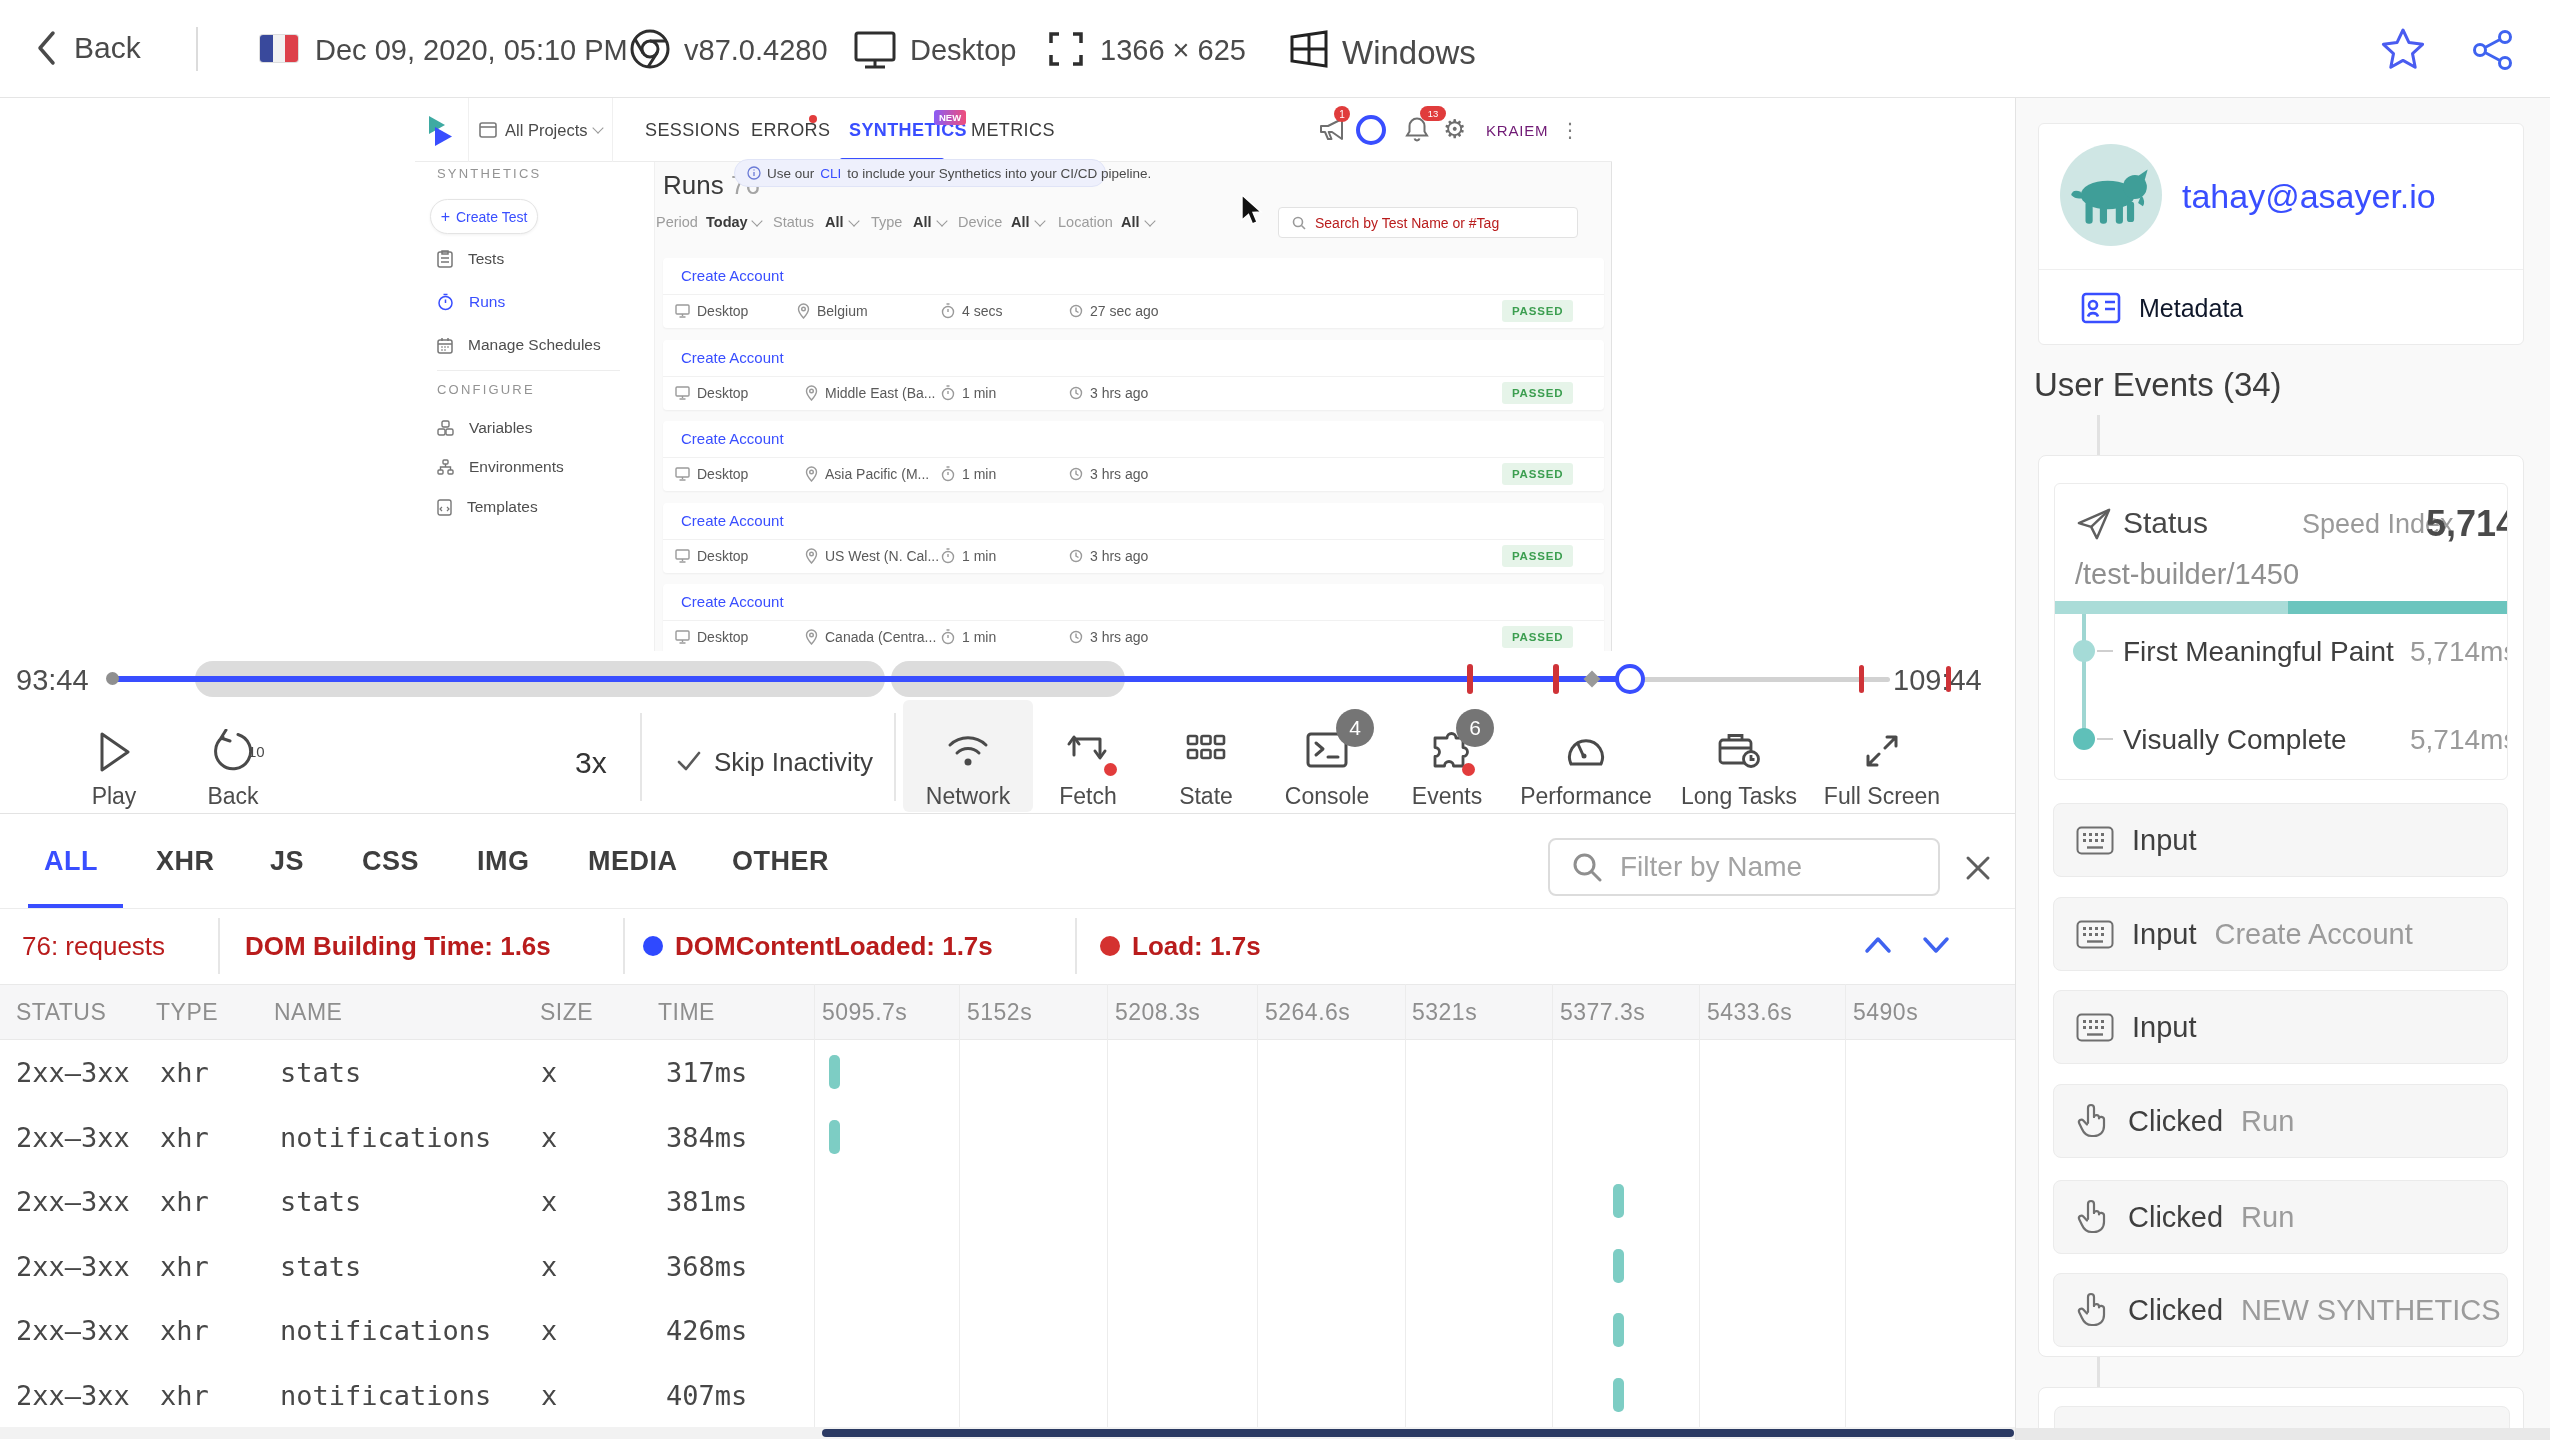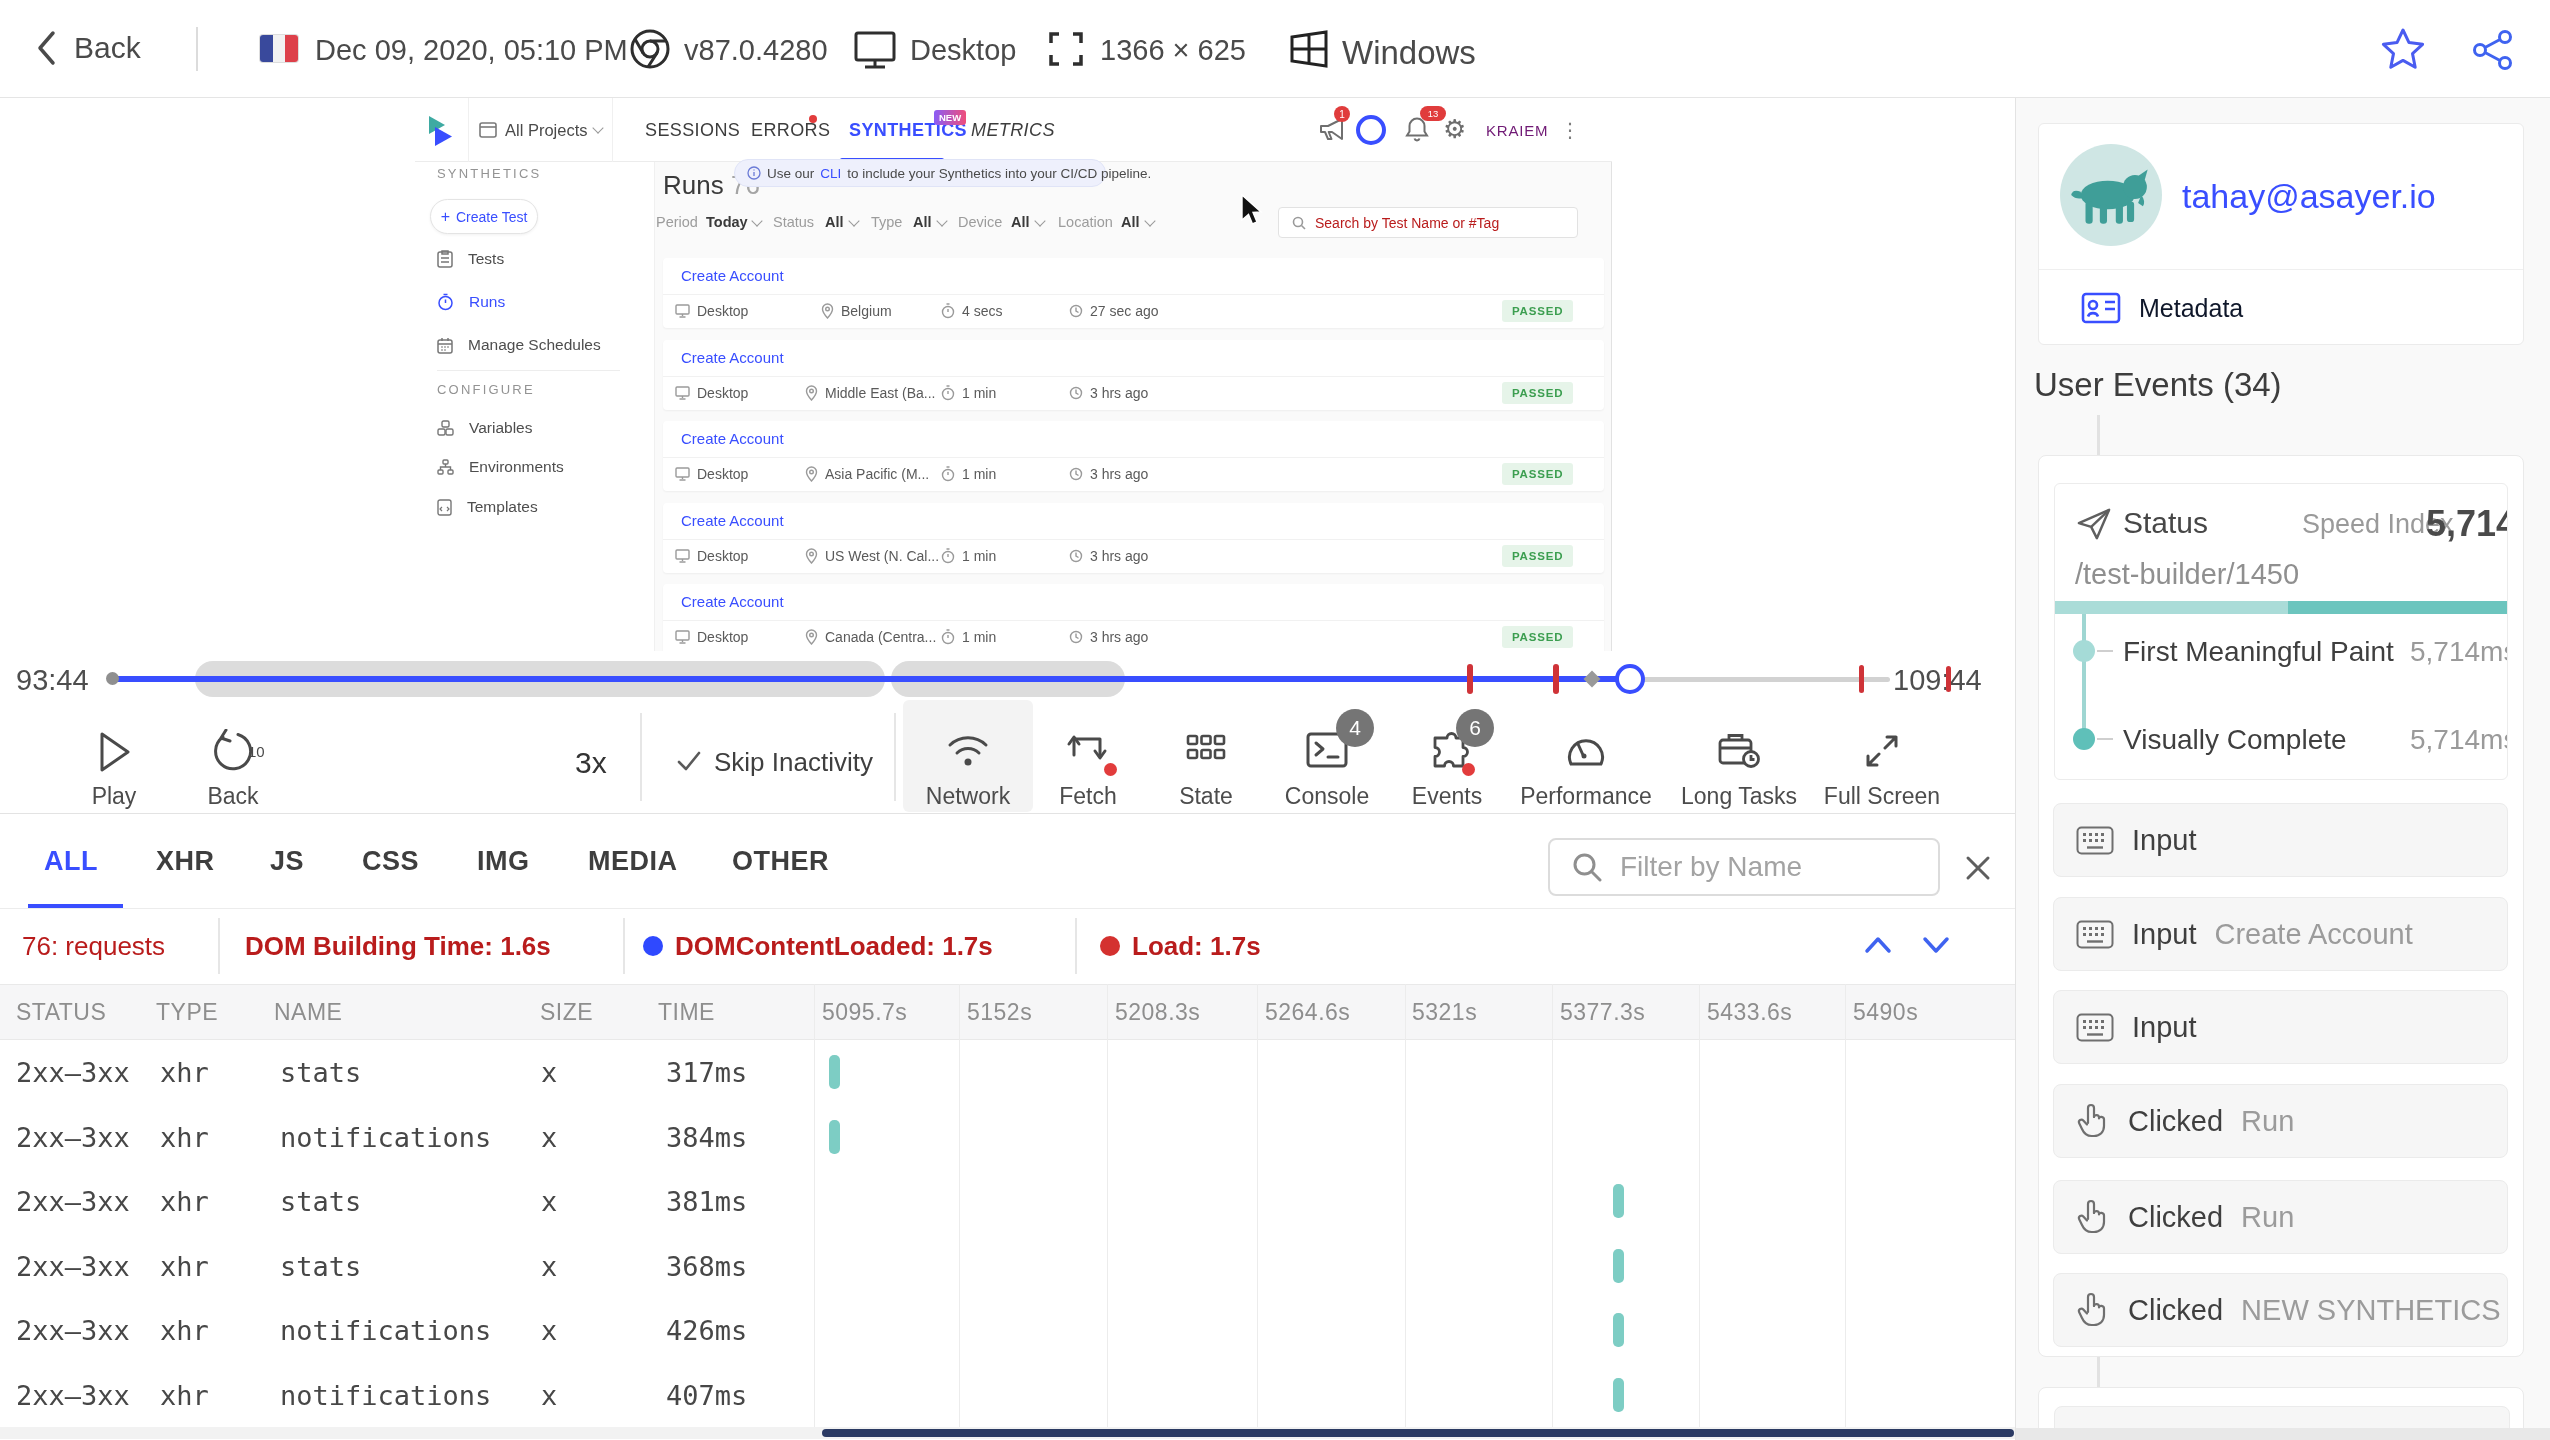--- a/index.html
+++ b/index.html
@@ -121,21 +121,21 @@
         </svg>
       </span>
     <span class="a nw" style="left:505px;top:23px;font-size:16.5px;color:#4a4a4a;">All Projects</span>
     <span class="a crt" style="left:588px;top:26px;"></span>
     <span class="apptab a nw" style="left:645px;">SESSIONS</span>
     <span class="apptab a nw" style="left:751px;">ERRORS</span>
     <span class="a" style="left:809px;top:17px;width:8px;height:8px;border-radius:50%;background:#e23c3c;"></span>
     <span class="apptab a nw" style="left:849px;color:#394eff;font-weight:600;">SYNTHETICS</span>
     <span class="a nw" style="left:934px;top:12px;padding:2px 5px;border-radius:3px;font-size:9.5px;font-weight:700;color:#fff;background:linear-gradient(90deg,#8a5cf6,#ef4e7b);">NEW</span>
     <div class="a" style="left:840px;top:60px;width:104px;height:3.5px;background:#394eff;border-radius:2px;"></div>
-    <span class="apptab a nw" style="left:971px;font-style:italic;">METRICS</span>
+    <span class="apptab a nw" style="left:971px;">METRICS</span>
     <span class="a ic" style="left:1318px;top:18px;">
         <svg width="28" height="27" viewBox="0 0 28 27" fill="none" stroke="#6f6f6f" stroke-width="2" stroke-linejoin="round">
           <path d="M3 10 v6 h4 l3 7 h3.5 l-2.8-7 H14 L24 23 V3 L10 10 H3 z"></path>
         </svg>
       </span>
     <span class="a" style="left:1334px;top:8px;width:16px;height:16px;border-radius:50%;background:#e03c3c;color:#fff;font-size:10px;display:flex;align-items:center;justify-content:center;">1</span>
     <div class="a" style="left:1356px;top:17px;width:30px;height:30px;border:4px solid #394eff;border-radius:50%;box-sizing:border-box;"></div>
     <span class="a ic" style="left:1404px;top:17px;">
         <svg width="26" height="29" viewBox="0 0 26 29" fill="none" stroke="#6f6f6f" stroke-width="2">
           <path d="M13 3.5 a7.5 7.5 0 0 1 7.5 7.5 v5.5 l2.5 4 h-20 l2.5 -4 V11 A7.5 7.5 0 0 1 13 3.5 z"></path>
@@ -265,21 +265,21 @@
         <div class="rdiv"></div>
       <span class="ritem" style="left:12px;">
           <span class="ic">
             <svg width="15" height="14" viewBox="0 0 15 14" fill="none" stroke="#9a9a9a" stroke-width="1.4">
               <rect x="1" y="1" width="13" height="9" rx="1"></rect>
               <path d="M7.5 10 v2 M4.5 13 h6"></path>
             </svg>
           </span>
           <span>Desktop</span>
         </span>
-      <span class="ritem" style="left:158px;align-items:center;">
+      <span class="ritem" style="left:134px;align-items:center;">
           <span class="ic">
             <svg width="13" height="16" viewBox="0 0 13 16" fill="none" stroke="#9a9a9a" stroke-width="1.4">
               <path d="M6.5 1 a5 5 0 0 1 5 5 c0 3.5-5 9-5 9 s-5-5.5-5-9 a5 5 0 0 1 5-5z"></path>
               <circle cx="6.5" cy="6" r="1.8"></circle>
             </svg>
           </span>
           <span>Belgium</span>
         </span>
       <span class="ritem" style="left:278px;">
           <span class="ic">

